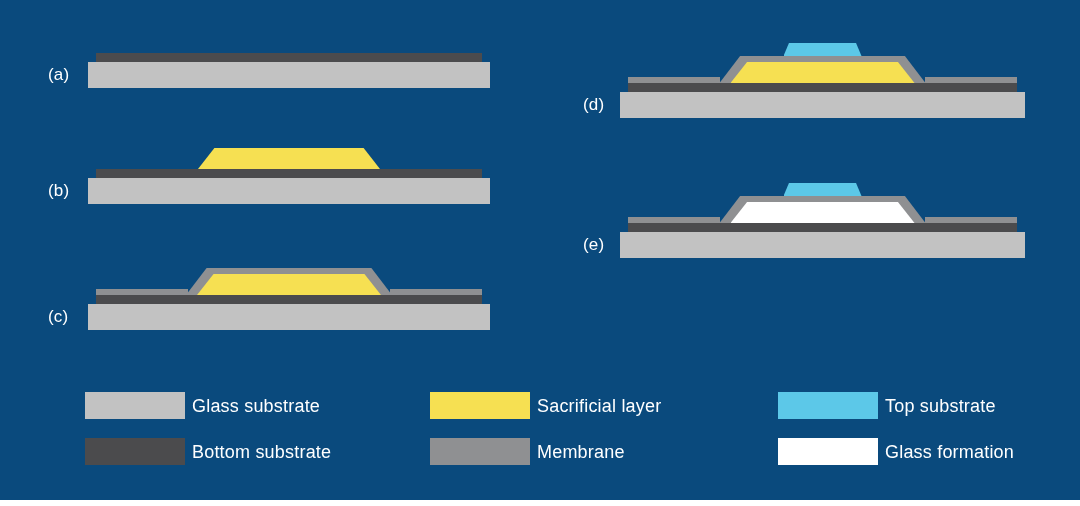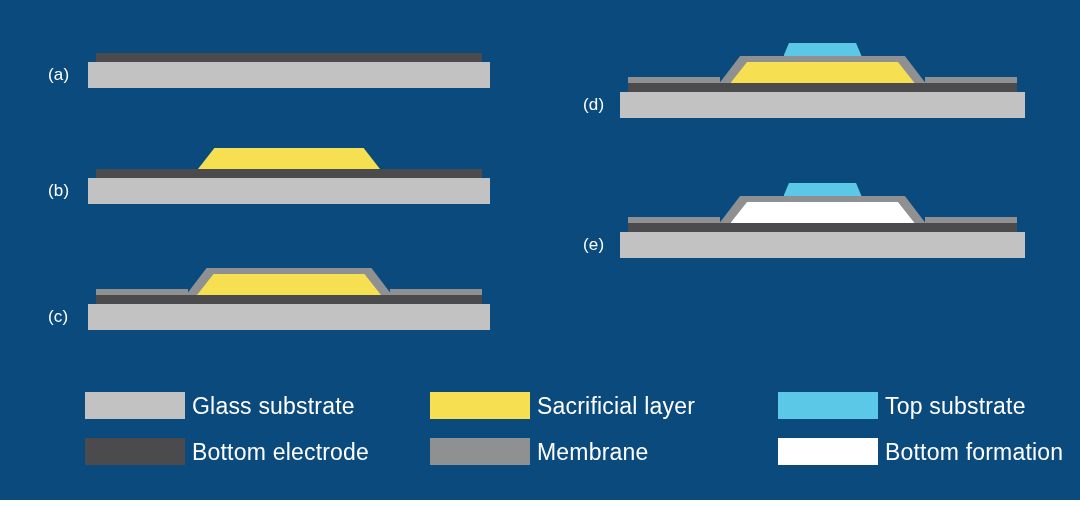--- a/index.html
+++ b/index.html
@@ -69,21 +69,21 @@
 
   .legend-item { position: absolute; height: 27px; }
   .swatch {
     position: absolute;
     left: 0; top: 0;
     width: 100px; height: 27px;
   }
   .legend-label {
     position: absolute;
     left: 107px; top: 4px;
-    font-size: 23px;
+    font-size: 18px;
     line-height: 20px;
     white-space: nowrap;
     letter-spacing: 0.2px;
   }
 
   .bottom-strip {
     position: absolute;
     left: 0; right: 0; bottom: 0;
     height: 6px;
     background: var(--cavity, #ffffff);
@@ -138,33 +138,33 @@
     <div class="layer trap inner-fill" style="background:var(--cavity)"></div>
     <div class="layer trap top-electrode"></div>
   </div>
 
   <div class="legend-item" style="left:85px; top:392px">
     <div class="swatch" style="background:var(--glass)"></div>
     <div class="legend-label">Glass substrate</div>
   </div>
   <div class="legend-item" style="left:85px; top:438px">
     <div class="swatch" style="background:var(--electrode)"></div>
-    <div class="legend-label">Bottom electrode</div>
+    <div class="legend-label">Bottom substrate</div>
   </div>
   <div class="legend-item" style="left:430px; top:392px">
     <div class="swatch" style="background:var(--sacrificial)"></div>
     <div class="legend-label">Sacrificial layer</div>
   </div>
   <div class="legend-item" style="left:430px; top:438px">
     <div class="swatch" style="background:var(--membrane)"></div>
     <div class="legend-label">Membrane</div>
   </div>
   <div class="legend-item" style="left:778px; top:392px">
     <div class="swatch" style="background:var(--top-electrode)"></div>
     <div class="legend-label">Top substrate</div>
   </div>
   <div class="legend-item" style="left:778px; top:438px">
     <div class="swatch" style="background:var(--cavity)"></div>
-    <div class="legend-label">Bottom formation</div>
+    <div class="legend-label">Glass formation</div>
   </div>
 
   <div class="bottom-strip"></div>
 </div>
 
 </body></html>

